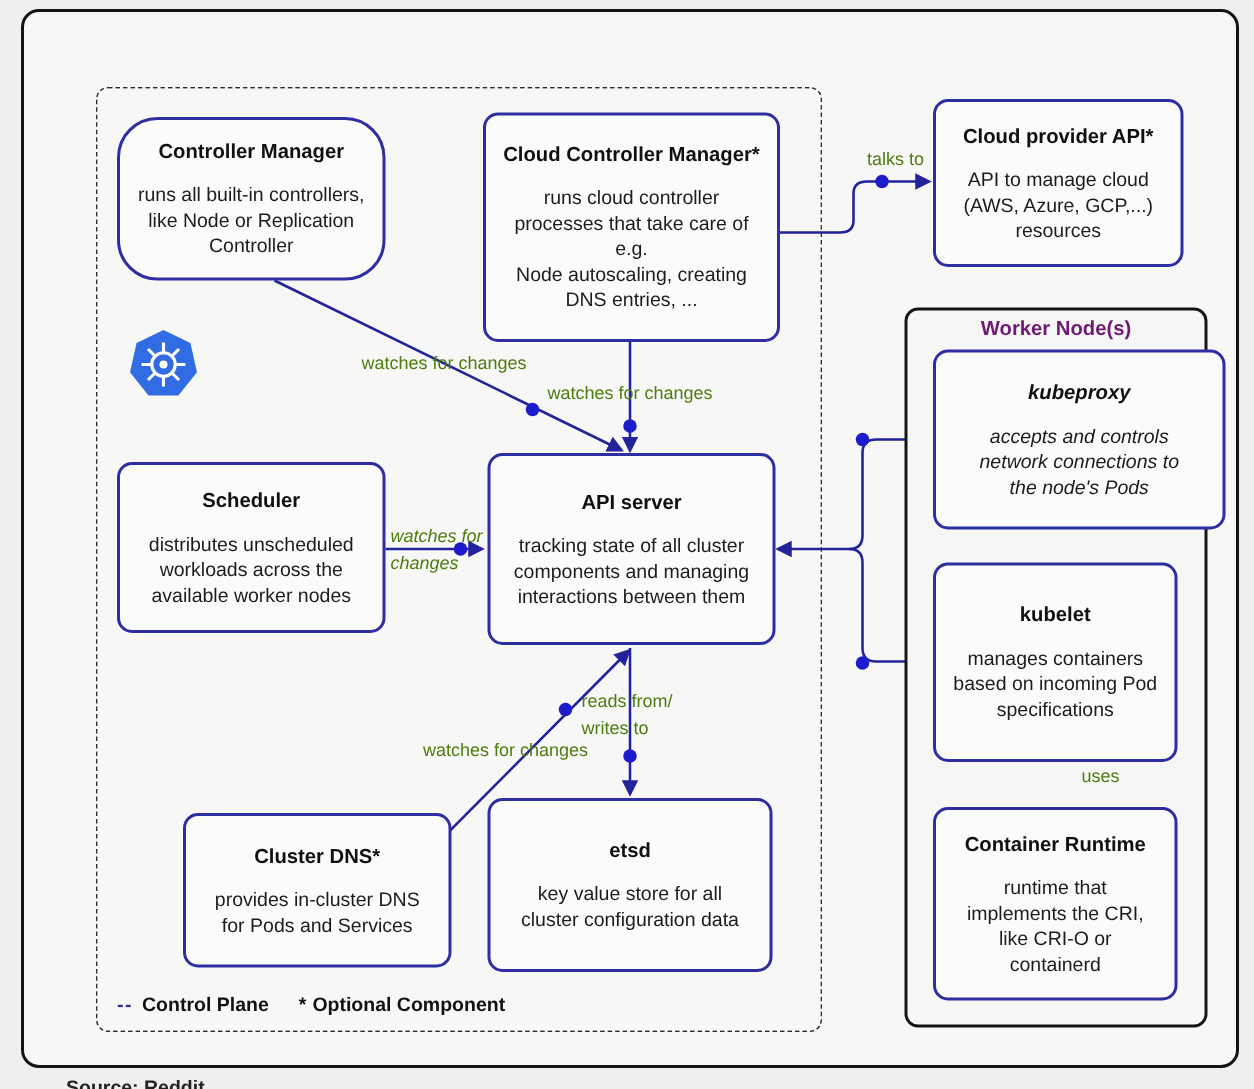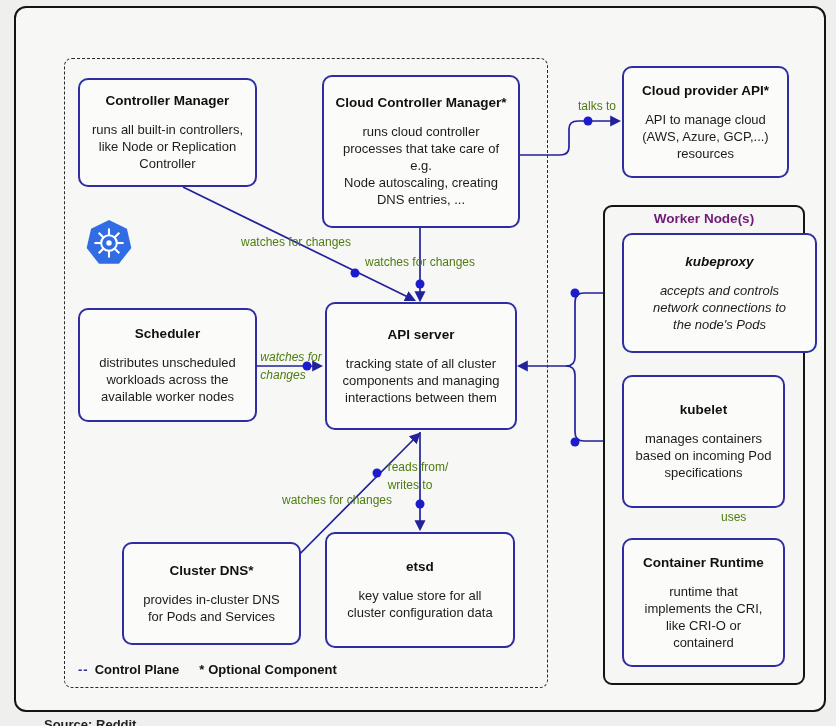--- a/index.html
+++ b/index.html
@@ -99,21 +99,21 @@
     <line x1="23" y1="23" x2="37" y2="23"></line>
     <line x1="23" y1="23" x2="13.1" y2="13.1"></line>
     <line x1="23" y1="23" x2="32.9" y2="13.1"></line>
     <line x1="23" y1="23" x2="13.1" y2="32.9"></line>
     <line x1="23" y1="23" x2="32.9" y2="32.9"></line>
     <circle cx="23" cy="23" r="7.5" fill="#326CE5"></circle>
   </g>
   <circle cx="23" cy="23" r="2.6" fill="#ffffff"></circle>
 </svg>
 
-<div class="node" style="left:78px; top:78px; width:179px; height:109px;">
+<div class="node" style="left:78px; top:78px; width:179px; height:109px;border-radius:27px;">
   <div class="title">Controller Manager</div>
   <div class="body">runs all built-in controllers,
 like Node or Replication
 Controller</div>
 </div>
 
 <div class="node" style="left:322px; top:75px; width:198px; height:153px;">
   <div class="title">Cloud Controller Manager*</div>
   <div class="body">runs cloud controller
 processes that take care of

